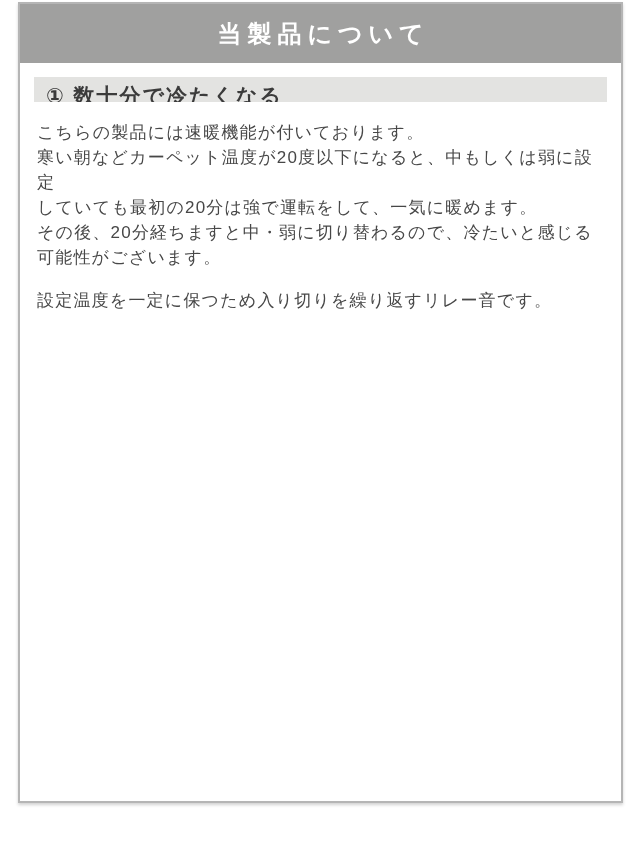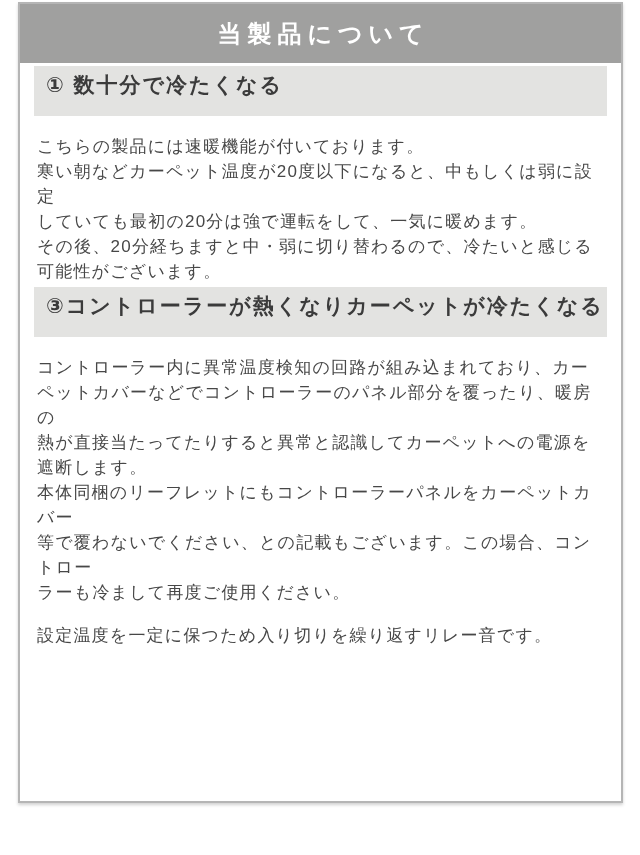--- a/index.html
+++ b/index.html
@@ -54,23 +54,23 @@
   .intro {
     margin-top: 16px;
     text-align: center;
     font-size: 17px;
     line-height: 28px;
     letter-spacing: 0.8px;
     color: #404040;
     white-space: pre-line;
   }
   .section-heading {
-    margin-top: 3px;
+    margin-top: 14px;
     background: var(--heading-bg);
-    height: 50px;
+    height: 25px;
     line-height: 38px;
     font-size: 21px;
     font-weight: 600;
     letter-spacing: 2px;
     color: #3b3b3b;
     padding-left: 12px;
     white-space: nowrap;
     overflow: hidden;
   }
   .section-body {
@@ -99,30 +99,20 @@
       <div>
         <div class="section-heading">① 数十分で冷たくなる</div>
         <p class="section-body">こちらの製品には速暖機能が付いております。
 寒い朝などカーペット温度が20度以下になると、中もしくは弱に設定
 していても最初の20分は強で運転をして、一気に暖めます。
 その後、20分経ちますと中・弱に切り替わるので、冷たいと感じる
 可能性がございます。</p>
       </div>
 
 
-      <div>
-        <div class="section-heading">③コントローラーが熱くなりカーペットが冷たくなる</div>
-        <p class="section-body">コントローラー内に異常温度検知の回路が組み込まれており、カー
-ペットカバーなどでコントローラーのパネル部分を覆ったり、暖房の
-熱が直接当たってたりすると異常と認識してカーペットへの電源を
-遮断します。
-本体同梱のリーフレットにもコントローラーパネルをカーペットカバー
-等で覆わないでください、との記載もございます。この場合、コントロー
-ラーも冷まして再度ご使用ください。</p>
-      </div>
 
       <div>
         <p class="section-body">設定温度を一定に保つため入り切りを繰り返すリレー音です。</p>
       </div>
 
     </div>
   </div>
 </div>
 
 </body></html>

